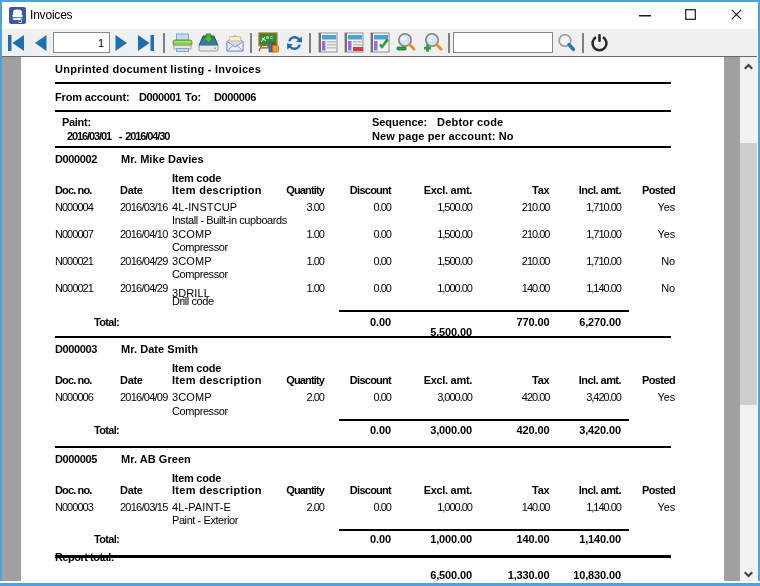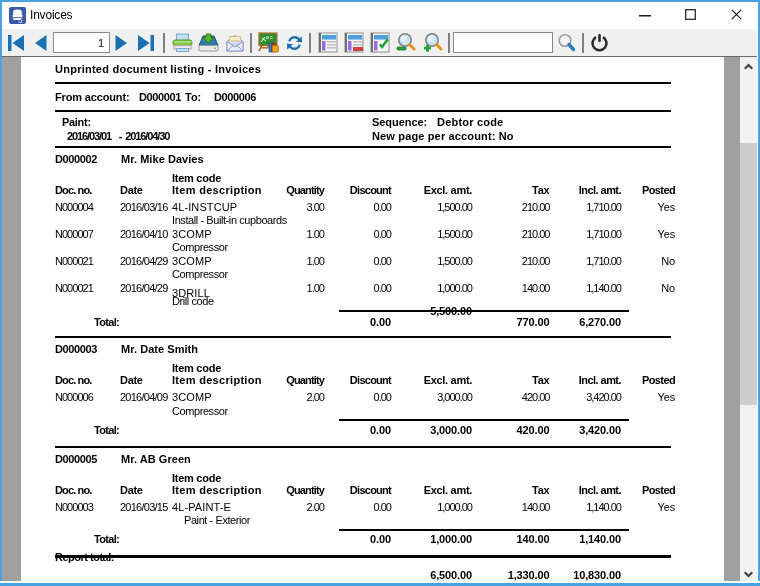--- a/index.html
+++ b/index.html
@@ -224,21 +224,21 @@
 <div class="t num" style="left:214px;top:280.7px;letter-spacing:-1.0px">1.00</div>
 <div class="t num" style="left:281px;top:280.7px;letter-spacing:-1.0px">0.00</div>
 <div class="t num" style="left:362px;top:280.7px;letter-spacing:-1.0px">1,000.00</div>
 <div class="t num" style="left:439.5px;top:280.7px;letter-spacing:-1.0px">140.00</div>
 <div class="t num" style="left:511px;top:280.7px;letter-spacing:-1.0px">1,140.00</div>
 <div class="t num" style="left:565px;top:280.7px;letter-spacing:-0.18px">No</div>
 <div class="t" style="left:172px;top:294.3px;letter-spacing:-0.42px">Drill code</div>
 <div class="rule" style="left:339px;top:309.6px;width:290px;height:2px"></div>
 <div class="t b" style="left:94px;top:315.3px;letter-spacing:-0.69px">Total:</div>
 <div class="t num b" style="left:281px;top:315.3px;letter-spacing:-0.12px">0.00</div>
-<div class="t num b" style="left:362px;top:304px;letter-spacing:-0.12px">5,500.00</div>
+<div class="t num b" style="left:362px;top:325px;letter-spacing:-0.12px">5,500.00</div>
 <div class="t num b" style="left:439.5px;top:315.3px;letter-spacing:-0.12px">770.00</div>
 <div class="t num b" style="left:511px;top:315.3px;letter-spacing:-0.12px">6,270.00</div>
 <div class="rule" style="left:55px;top:336.3px;width:616px;height:2px"></div>
 <div class="t b" style="left:55px;top:342.3px;letter-spacing:-0.38px">D000003</div>
 <div class="t b" style="left:121px;top:342.3px;letter-spacing:0.05px">Mr. Date Smith</div>
 <div class="t b" style="left:172px;top:360.8px;letter-spacing:-0.26px">Item code</div>
 <div class="t b" style="left:55px;top:373.3px;letter-spacing:-0.87px">Doc. no.</div>
 <div class="t b" style="left:120px;top:373.3px;letter-spacing:-0.3px">Date</div>
 <div class="t b" style="left:172px;top:373.3px;letter-spacing:0.3px">Item description</div>
 <div class="t num b" style="left:214px;top:373.3px;letter-spacing:-0.85px">Quantity</div>
@@ -278,21 +278,21 @@
 <div class="t num b" style="left:565px;top:483px;letter-spacing:-0.62px">Posted</div>
 <div class="t" style="left:55px;top:499.7px;letter-spacing:-0.98px">N000003</div>
 <div class="t" style="left:120px;top:499.7px;letter-spacing:-0.75px">2016/03/15</div>
 <div class="t" style="left:172px;top:499.7px;letter-spacing:0.1px">4L-PAINT-E</div>
 <div class="t num" style="left:214px;top:499.7px;letter-spacing:-1.0px">2.00</div>
 <div class="t num" style="left:281px;top:499.7px;letter-spacing:-1.0px">0.00</div>
 <div class="t num" style="left:362px;top:499.7px;letter-spacing:-1.0px">1,000.00</div>
 <div class="t num" style="left:439.5px;top:499.7px;letter-spacing:-1.0px">140.00</div>
 <div class="t num" style="left:511px;top:499.7px;letter-spacing:-1.0px">1,140.00</div>
 <div class="t num" style="left:565px;top:499.7px;letter-spacing:-0.18px">Yes</div>
-<div class="t" style="left:184px;top:513.3px;letter-spacing:-0.42px">Paint - Exterior</div>
+<div class="t" style="left:172px;top:513.3px;letter-spacing:-0.42px">Paint - Exterior</div>
 <div class="rule" style="left:339px;top:528.6px;width:290px;height:2px"></div>
 <div class="t b" style="left:94px;top:532.3px;letter-spacing:-0.69px">Total:</div>
 <div class="t num b" style="left:281px;top:532.3px;letter-spacing:-0.12px">0.00</div>
 <div class="t num b" style="left:362px;top:532.3px;letter-spacing:-0.12px">1,000.00</div>
 <div class="t num b" style="left:439.5px;top:532.3px;letter-spacing:-0.12px">140.00</div>
 <div class="t num b" style="left:511px;top:532.3px;letter-spacing:-0.12px">1,140.00</div>
 <div class="rule" style="left:55px;top:555px;width:616px;height:3px"></div>
 <div class="t b" style="left:55px;top:550px;letter-spacing:-0.5px">Report total:</div>
 <div class="t num b" style="left:362px;top:568.2px;letter-spacing:-0.12px">6,500.00</div>
 <div class="t num b" style="left:439.5px;top:568.2px;letter-spacing:-0.12px">1,330.00</div>

